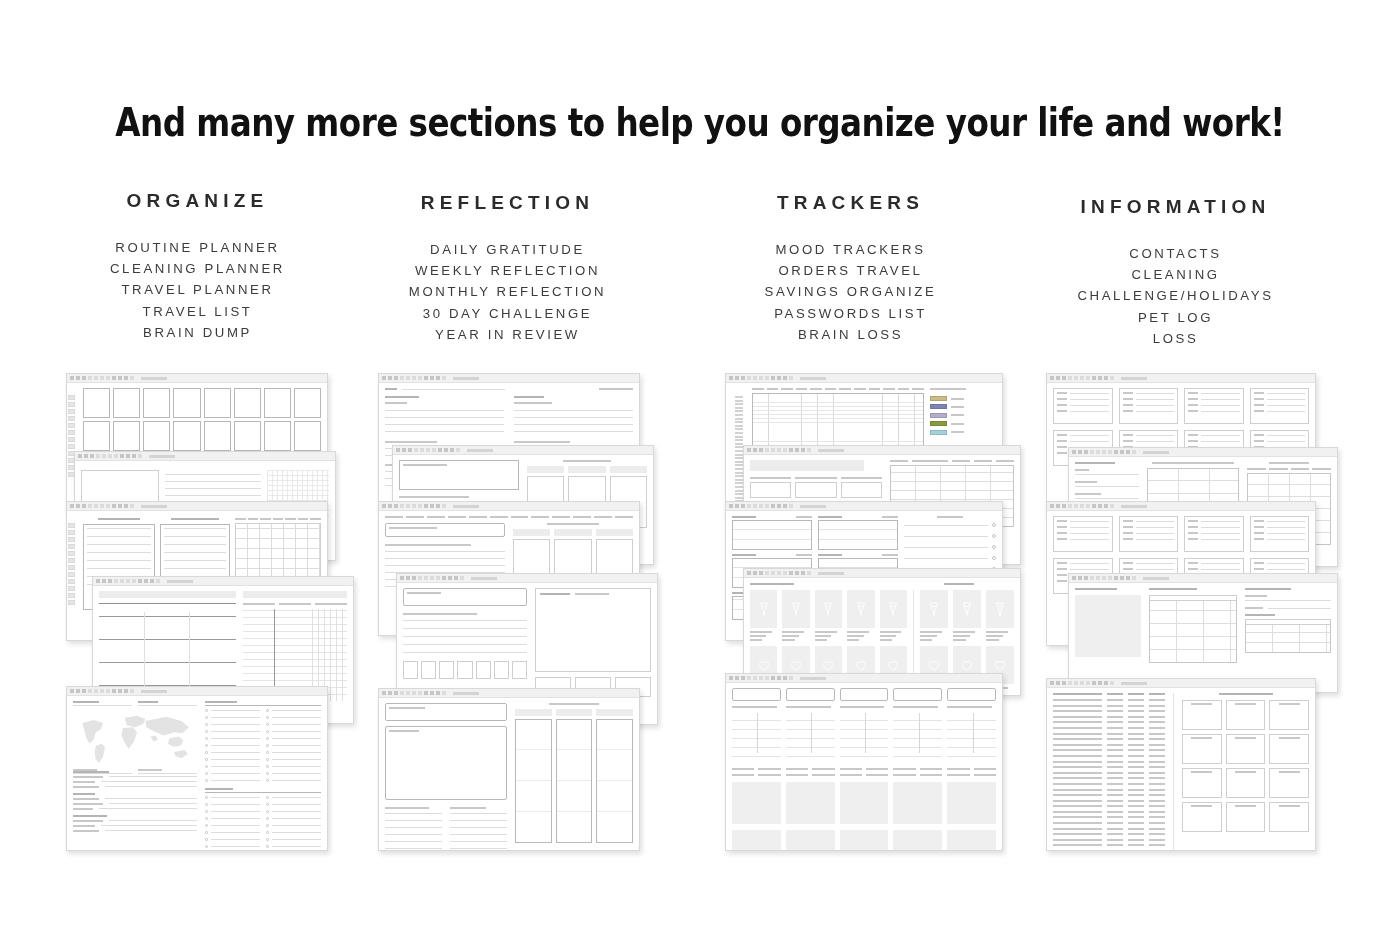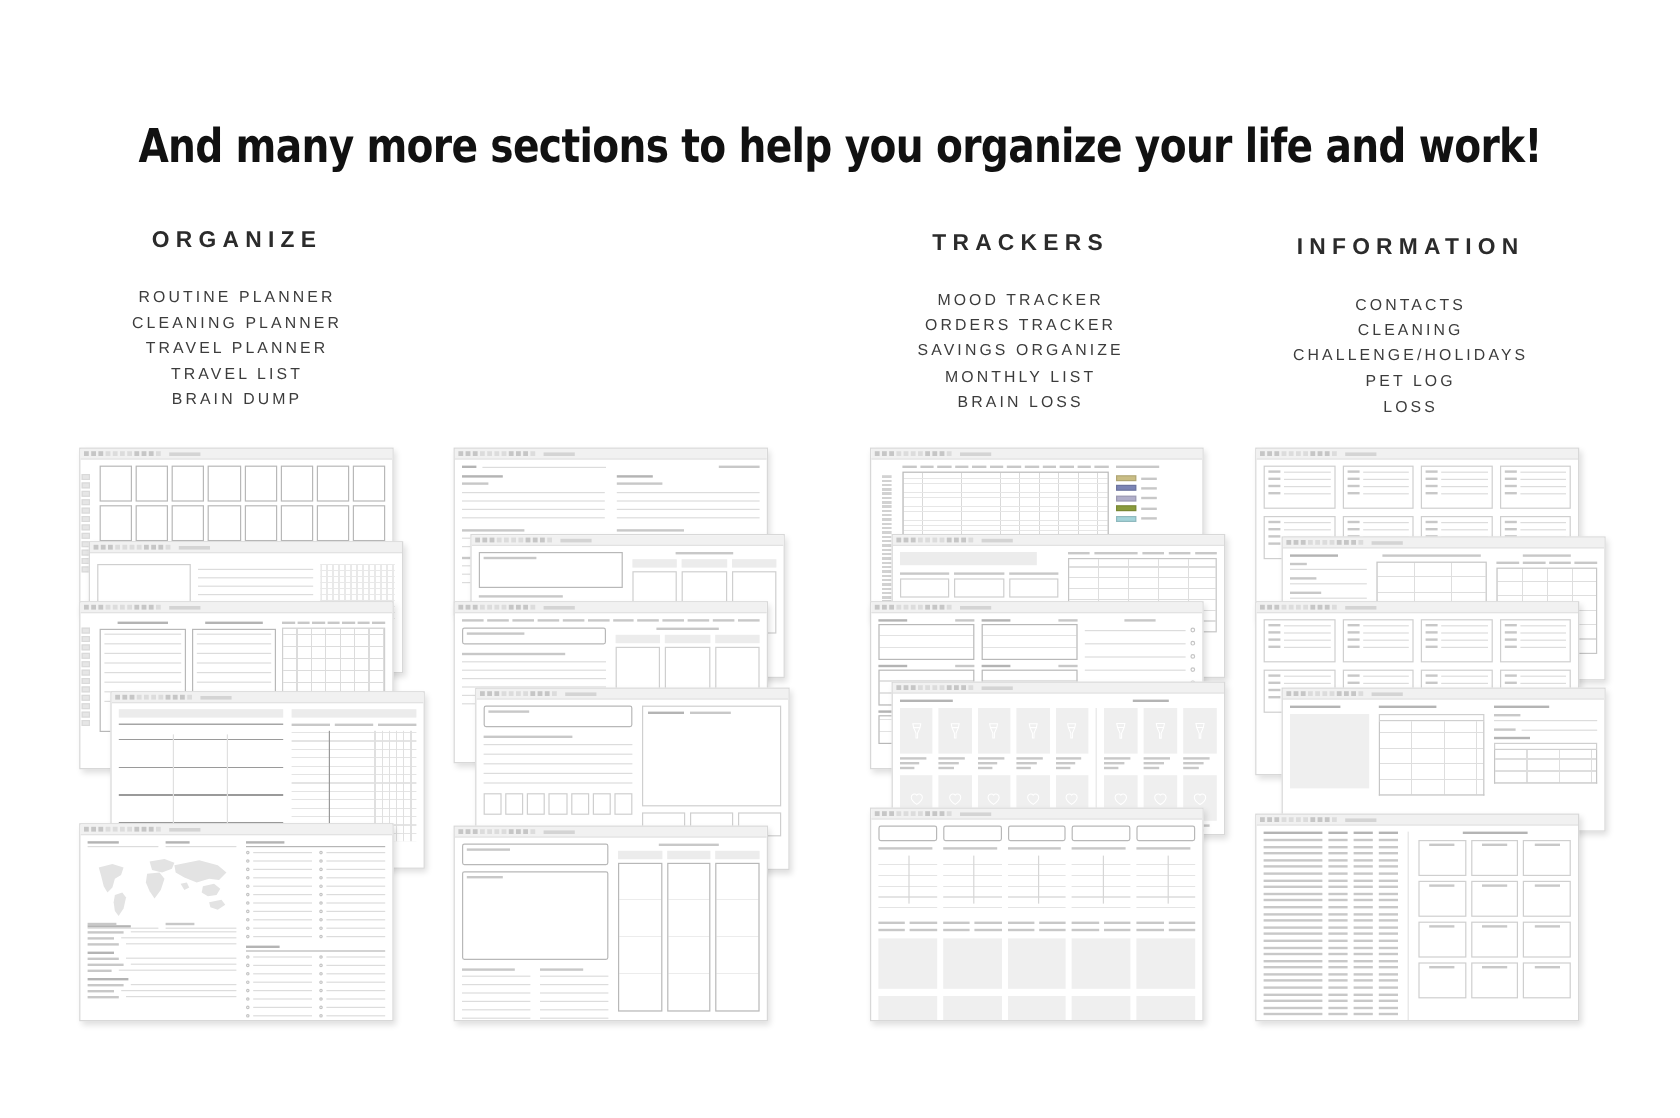--- a/index.html
+++ b/index.html
@@ -122,28 +122,38 @@
     <div class="col-title">ORGANIZE</div>
     <div class="col-items">
       <div class="col-item">ROUTINE PLANNER</div>
       <div class="col-item">CLEANING PLANNER</div>
       <div class="col-item">TRAVEL PLANNER</div>
       <div class="col-item">TRAVEL LIST</div>
       <div class="col-item">BRAIN DUMP</div>
     </div>
   </div>
 
+  <div class="col col2">
+    <div class="col-title">REFLECTION</div>
+    <div class="col-items">
+      <div class="col-item">DAILY GRATITUDE</div>
+      <div class="col-item">WEEKLY REFLECTION</div>
+      <div class="col-item">MONTHLY REFLECTION</div>
+      <div class="col-item">30 DAY CHALLENGE</div>
+      <div class="col-item">YEAR IN REVIEW</div>
+    </div>
+  </div>
 
   <div class="col col3">
     <div class="col-title">TRACKERS</div>
     <div class="col-items">
-      <div class="col-item">MOOD TRACKER</div>
-      <div class="col-item">ORDERS TRACKER</div>
+      <div class="col-item">MOOD TRACKERS</div>
+      <div class="col-item">ORDERS TRAVEL</div>
       <div class="col-item">SAVINGS ORGANIZE</div>
-      <div class="col-item">MONTHLY LIST</div>
+      <div class="col-item">PASSWORDS LIST</div>
       <div class="col-item">BRAIN LOSS</div>
     </div>
   </div>
 
   <div class="col col4">
     <div class="col-title">INFORMATION</div>
     <div class="col-items">
       <div class="col-item">CONTACTS</div>
       <div class="col-item">CLEANING</div>
       <div class="col-item">CHALLENGE/HOLIDAYS</div>

